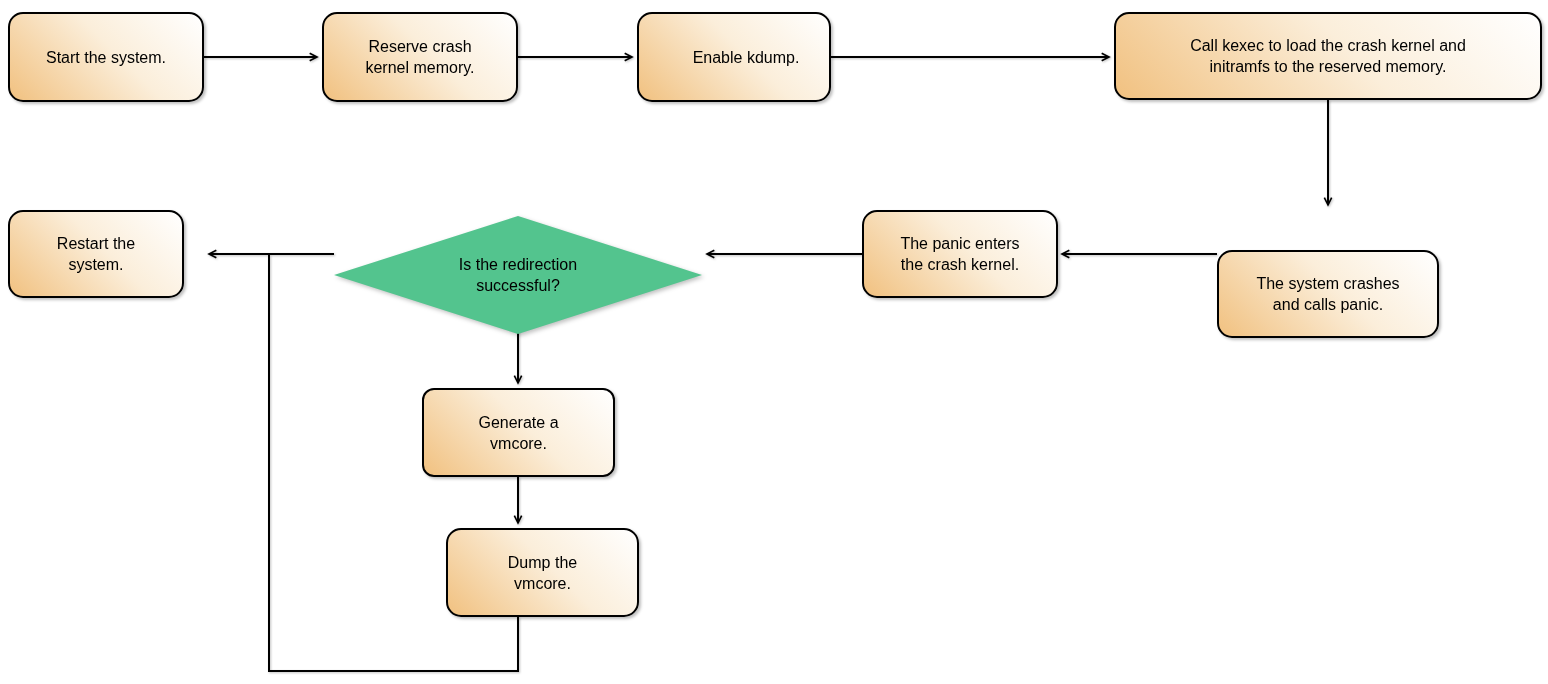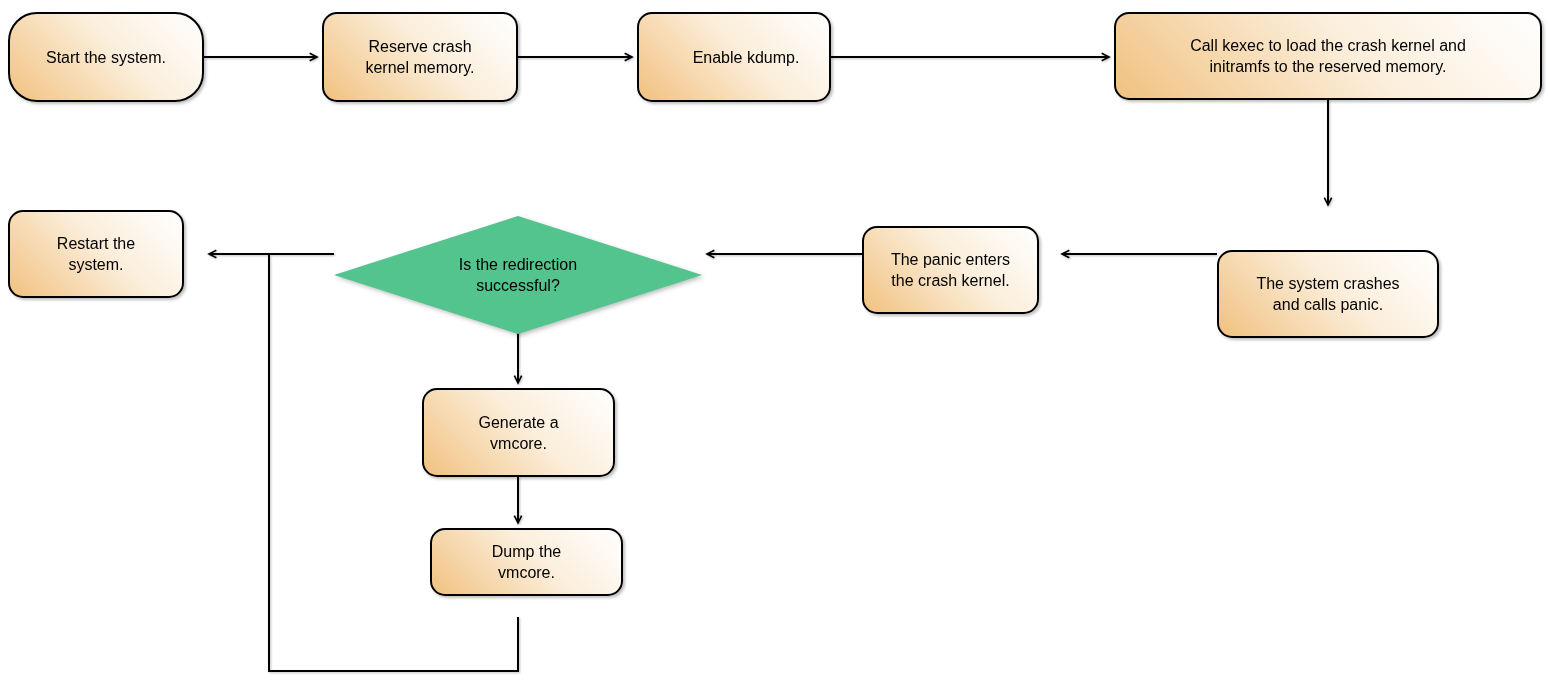--- a/index.html
+++ b/index.html
@@ -52,30 +52,30 @@
     display: flex;
     align-items: center;
     justify-content: center;
     text-align: center;
     white-space: pre-line;
     font-size: 16px;
     line-height: 21px;
     color: #000000;
   }
   
-  .n-start    { left: 8px;    top: 12px;  width: 196px; height: 90px; border-radius: 29px; }
+  .n-start    { left: 8px;    top: 12px;  width: 196px; height: 90px; }
   .n-reserve  { left: 322px;  top: 12px;  width: 196px; height: 90px; border-radius: 15px; }
   .n-enable   { left: 637px;  top: 12px;  width: 194px; height: 90px; padding-left: 38px; }
   .n-kexec    { left: 1114px; top: 12px;  width: 428px; height: 88px; }
   .n-crash    { left: 1217px; top: 210px; width: 222px; height: 88px; margin-top: 40px; }
-  .n-panic    { left: 862px;  top: 210px; width: 177px; height: 88px; margin-top: 16px; }
+  .n-panic    { left: 862px;  top: 210px; width: 196px; height: 88px; }
   .n-decision { left: 334px;  top: 195px; width: 368px; height: 118px; }
   .n-restart  { left: 8px;    top: 210px; width: 176px; height: 88px; }
-  .n-generate { left: 422px;  top: 388px; width: 193px; height: 89px; }
-  .n-dump     { left: 430px;  top: 528px; width: 193px; height: 68px; }
+  .n-generate { left: 422px;  top: 388px; width: 193px; height: 89px; border-radius: 12px; }
+  .n-dump     { left: 446px;  top: 528px; width: 193px; height: 89px; }
 </style>
 </head>
 <body>
 
 <div class="canvas">
 
   <svg class="connectors" viewBox="0 0 1548 684" xmlns="http://www.w3.org/2000/svg">
     <defs>
       <marker id="arrow-open" viewBox="0 0 12 12" refX="10" refY="6" markerWidth="11" markerHeight="11" orient="auto" markerUnits="userSpaceOnUse">
         <path d="M2,2 L10,6 L2,10" fill="none" stroke="#000000" stroke-width="1.8"></path>

